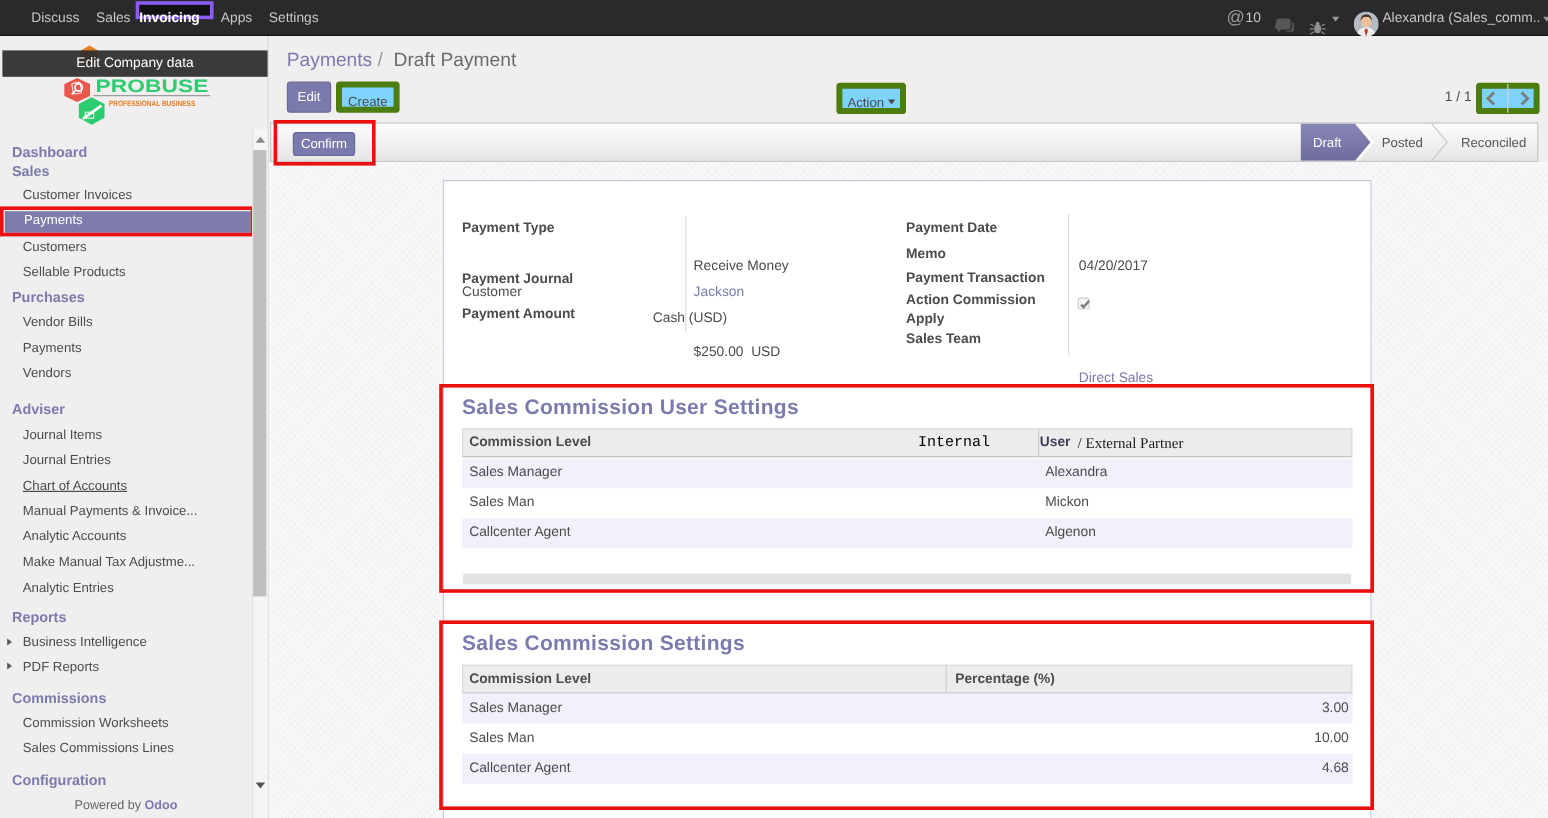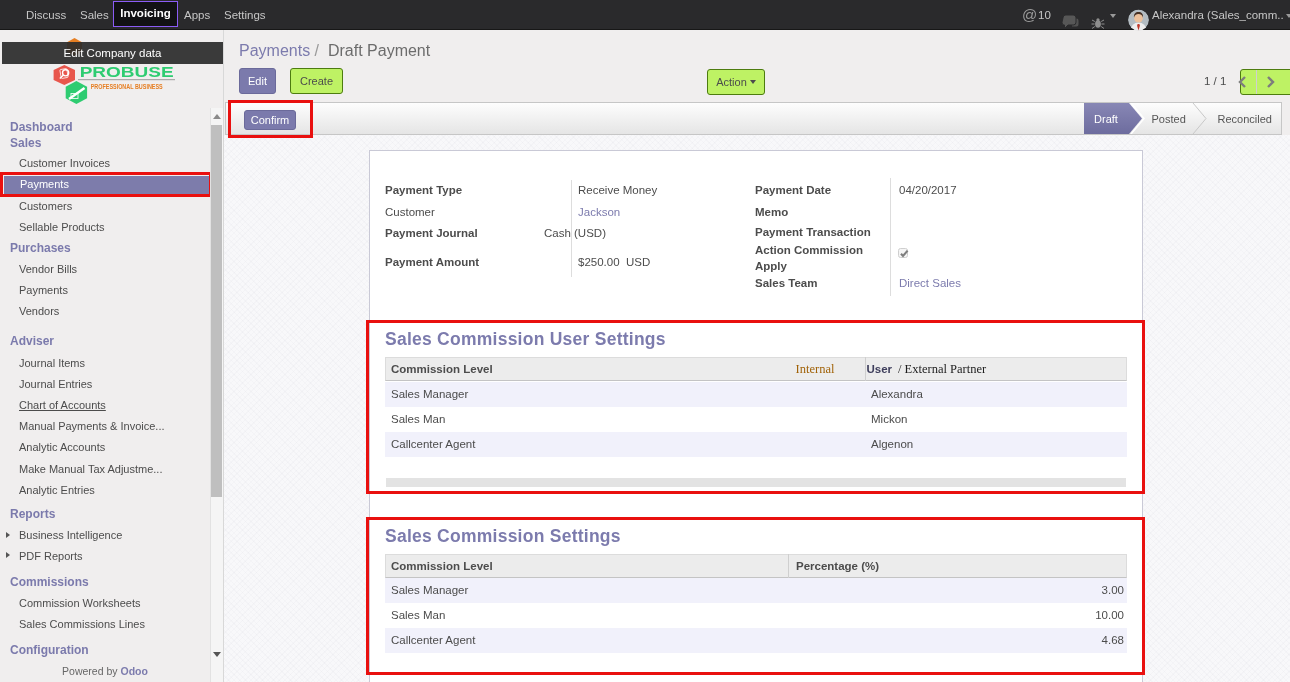--- a/index.html
+++ b/index.html
@@ -5,48 +5,48 @@
 * { margin:0; padding:0; box-sizing:border-box; }
 html,body { width:1290px; height:682px; overflow:hidden; }
 body { position:relative; font-family:"Liberation Sans", sans-serif; background:#f0eeee; font-size:11.5px; color:#4c4c4c; }
 .t { position:absolute; white-space:nowrap; }
 .redbox { position:absolute; border:3px solid #e9100f; }
 .purple { color:#7c7bad !important; }
 
 
 #topbar { position:absolute; left:0; top:0; width:1290px; height:30px; background:#2a2a2c; border-bottom:1px solid #171717; }
 #topbar .item { position:absolute; top:0; height:30px; line-height:30px; color:#c6c6c6; font-size:11.5px; white-space:nowrap; }
-#appbox { position:absolute; left:113px; top:1px; width:65px; height:26px; background:#121214; border:1px solid #8b5cf6; color:#fff; font-weight:bold; text-align:center; line-height:23px; font-size:11.5px; }
+#appbox { position:absolute; left:113px; top:1px; width:65px; height:15px; background:#121214; border:3px solid #8b5cf6; color:#fff; font-weight:bold; text-align:left; line-height:23px; font-size:11.5px; }
 
 
 #sidebar { position:absolute; left:0; top:30px; width:224px; height:652px; background:#f0eeee; border-right:1px solid #d8d8d8; }
 #editbar { position:absolute; left:2px; top:12px; width:221px; height:22px; background:rgba(44,44,44,0.93); color:#fff; text-align:center; line-height:22px; font-size:11.5px; }
 .sitem { position:absolute; left:19px; height:18px; line-height:18px; font-size:11px; color:#4c4c4c; }
 .shead { position:absolute; left:10px; height:18px; line-height:18px; font-size:12px; color:#7b7aac; font-weight:bold; }
 #payhl { position:absolute; left:4px; top:146px; width:204.5px; height:17.5px; background:#7d7cab; }
 #payhl span { position:absolute; left:16px; top:0; line-height:17.5px; color:#fff; font-size:11px; }
 .caret-r { position:absolute; width:0; height:0; border-left:4px solid #555; border-top:3.5px solid transparent; border-bottom:3.5px solid transparent; }
 
 
 #sbtrack { position:absolute; left:210px; top:78px; width:13px; height:574px; background:#f5f5f5; border-left:1px solid #e2e2e2; }
 #sbthumb { position:absolute; left:211px; top:95px; width:11px; height:372px; background:#bfbfbf; }
 
 
 #crumb { position:absolute; left:239px; top:42px; font-size:16px; color:#6c6c6c; }
 .btn { position:absolute; font-size:11px; text-align:center; border-radius:3px; }
 .btn-purple { background:#7b7aac; border:1px solid #6b6a9a; color:#fff; }
-.btn-white { background:#bef264; border:1px solid #4d7c0f; color:#4c4c4c;margin-left:10px; }
+.btn-white { background:#7dd3fc; border:5px solid #4d7c0f; color:#4c4c4c; }
 
 #statusbar { position:absolute; left:225px; top:102px; width:1057px; height:33px; background:linear-gradient(#fdfdfd,#e5e5e5); border:1px solid #c6c6c6; }
 
 #sheetbg { position:absolute; left:224px; top:135px; width:1066px; height:547px; background-color:#f8f8fa; background-image:repeating-linear-gradient(45deg, rgba(90,90,120,0.028) 0px, rgba(90,90,120,0.028) 1px, transparent 1px, transparent 4px),repeating-linear-gradient(135deg, rgba(90,90,120,0.028) 0px, rgba(90,90,120,0.028) 1px, transparent 1px, transparent 4px); }
 #sheet { position:absolute; left:369px; top:150px; width:774px; height:532px; background:#fff; border:1px solid #c9c9d6; border-bottom:none; }
 
 .lbl { position:absolute; font-weight:bold; font-size:11.5px; color:#4c4c4c; }
-.val { position:absolute; font-size:11.5px; color:#4c4c4c; }
+.val { position:absolute; font-size:11.5px; color:#4c4c4c;margin-top:32px; }
 .vline { position:absolute; width:1px; background:#ddd; }
 
 .sectitle { position:absolute; font-size:17.5px; font-weight:bold; color:#7c7bad; letter-spacing:0.25px; line-height:20px; }
 .thead { position:absolute; background:#ececec; border:1px solid #dcdcdc; border-bottom:1px solid #c4c4c4; }
 .trow { position:absolute; font-size:11.5px; }
 .rowlav { background:#f1f1fb; }
 </style>
 </head>
 <body>
 
@@ -210,21 +210,21 @@
 <div style="position:absolute; left:898px; top:248px; width:10px; height:10px; background:#f5f5f5; border:1px solid #cfcfcf; border-radius:2.5px;">
   <svg width="10" height="10" viewBox="0 0 10 10" style="position:absolute; left:-0.5px; top:-0.5px;">
       <polyline points="2,4.8 4,7 8.6,1.6" stroke="#7e7e7e" stroke-width="2.1" fill="none"></polyline>
     </svg>
 </div>
 <div class="val purple" style="left:899px; top:277px;">Direct Sales</div>
 
 <div class="sectitle" style="left:385px; top:328.5px;">Sales Commission User Settings</div>
 <div class="thead" style="left:385px; top:357px; width:742px; height:24px;"></div>
 <div class="lbl" style="left:391px; top:363px;">Commission Level</div>
-<div class="t" style="left:765px; top:362px; width:100px; text-align:center; font-family:Liberation Serif, serif; font-size:12.5px; color:#a16207;">Internal</div>
+<div class="t" style="left:765px; top:362px; width:100px; text-align:left; font-family:Liberation Mono, monospace; font-size:12.5px; color:#000000;">Internal</div>
 <div class="t" style="left:866.5px; top:362.5px; font-size:11.5px; font-weight:bold; color:#3e3e5c;">User</div>
 <div class="t" style="left:898px; top:362px; font-family:'Liberation Serif',serif; font-size:12.5px; color:#1c1c1c;">/ External Partner</div>
 <div style="position:absolute; left:865px; top:357px; width:1px; height:24px; background:#cfcfcf;"></div>
 
 <div class="trow rowlav" style="left:385px; top:382px; width:742px; height:25px;"></div>
 <div class="trow" style="left:385px; top:407px; width:742px; height:25px; background:#fff;"></div>
 <div class="trow rowlav" style="left:385px; top:432px; width:742px; height:25px;"></div>
 <div class="t" style="left:391px; top:388px;">Sales Manager</div>
 <div class="t" style="left:871px; top:388px;">Alexandra</div>
 <div class="t" style="left:391px; top:413px;">Sales Man</div>

